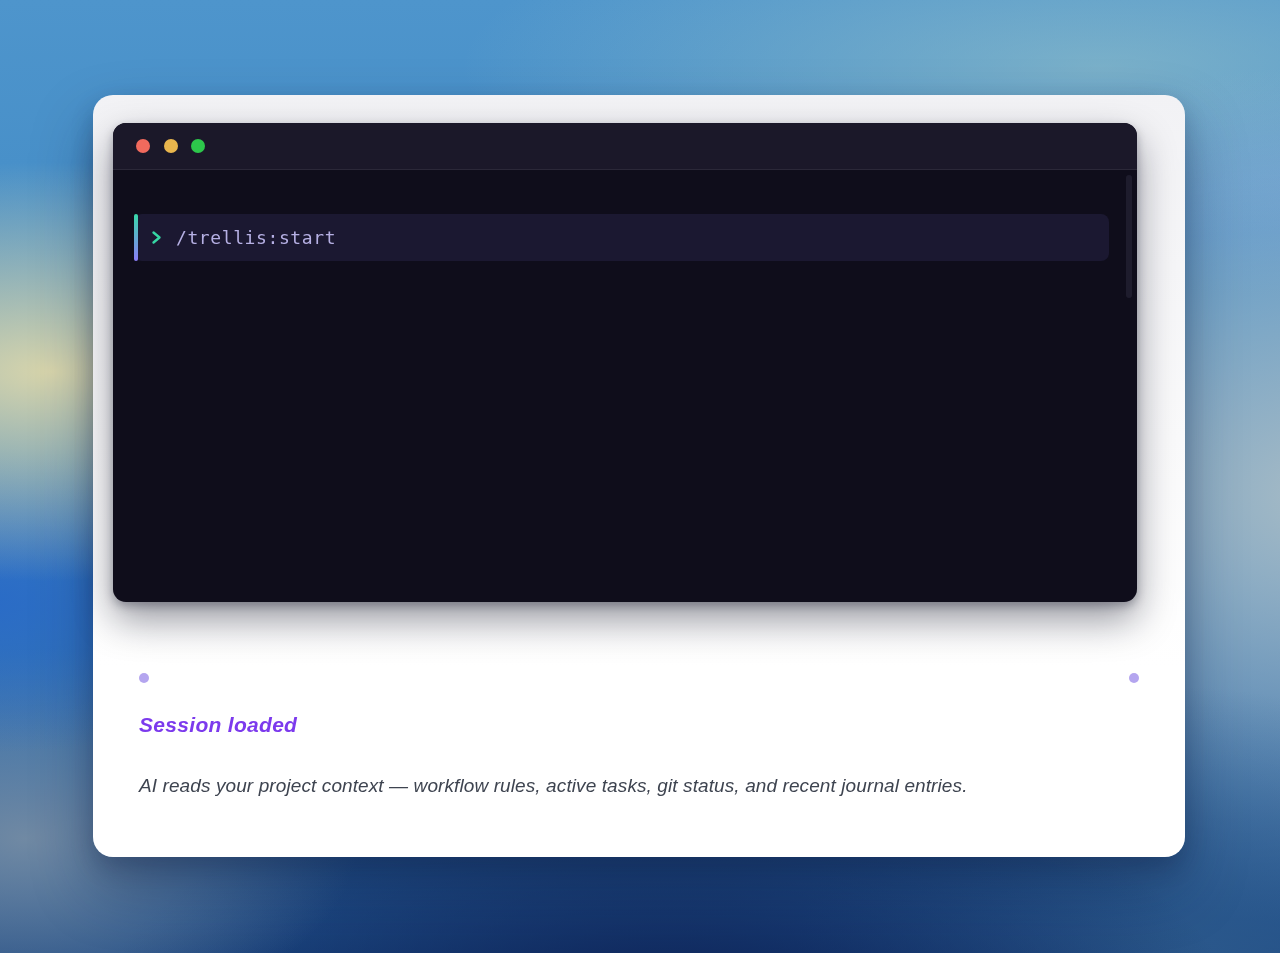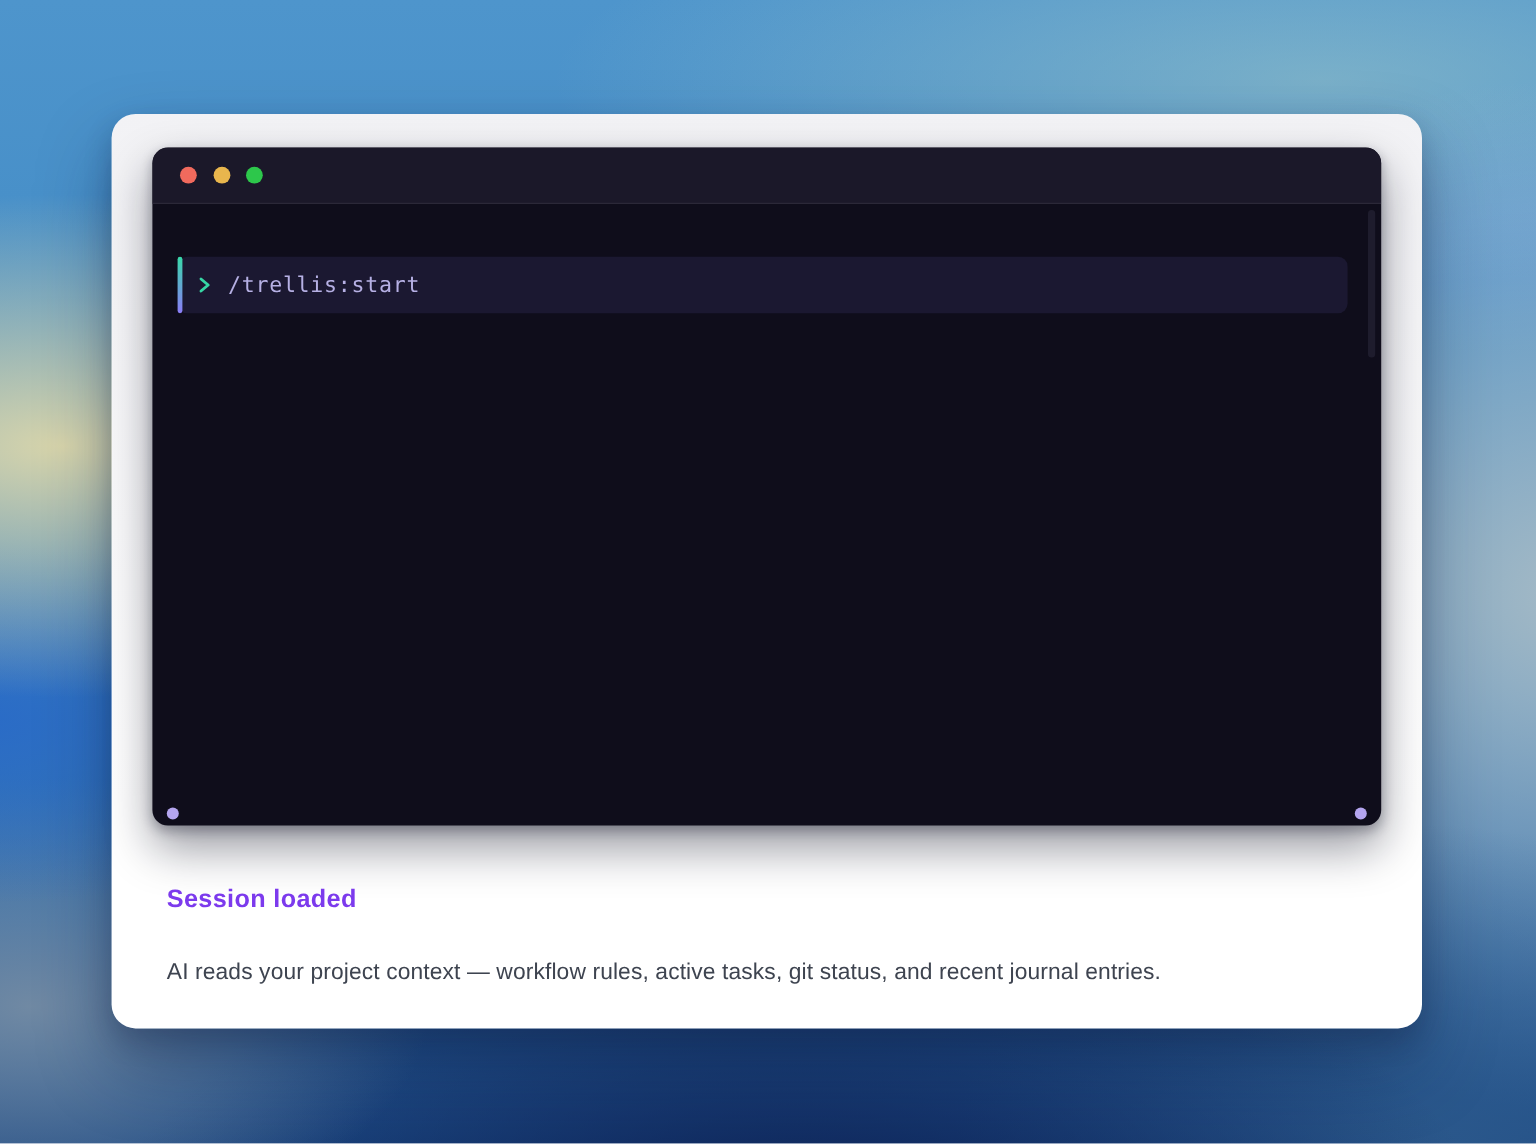--- a/index.html
+++ b/index.html
@@ -31,22 +31,22 @@
     left: 93px; top: 95px;
     width: 1092px; height: 762px;
     border-radius: 20px;
     background: linear-gradient(180deg, #f2f2f5 0%, #fafafb 45%, #ffffff 75%);
     box-shadow: 0 30px 60px rgba(12,25,60,0.35), 0 10px 22px rgba(12,25,60,0.22);
   }
 
   
   .terminal {
     position: absolute;
-    left: 34px; top: 28px;
-    width: 1024px; height: 565px;
+    left: 20px; top: 28px;
+    width: 1024px; height: 479px;
     border-radius: 13px;
     background: #0f0d1b;
     box-shadow: 0 18px 38px rgba(10,12,32,0.42), 0 4px 10px rgba(10,12,32,0.28);
     overflow: hidden;
   }
   .titlebar {
     position: relative;
     height: 47px;
     background: #1b1829;
     border-bottom: 1px solid rgba(255,255,255,0.07);
@@ -104,22 +104,23 @@
     width: 10px; height: 10px;
     border-radius: 50%;
     top: 578px;
   }
   .dot-left  { left: 46px; }
   .dot-right { left: 1036px; }
 
   
   .caption {
     position: absolute;
-    left: 46px; top: 641px;
+    left: 46px; top: 616px;
     width: 1010px;
+    font-style: italic;
   }
   .caption h2 {
     font-size: 21px;
     font-weight: 700;
     letter-spacing: 0.3px;
     color: #7c3aed;
     line-height: 1.3;
   }
   .caption p {
     margin-top: 34px;

